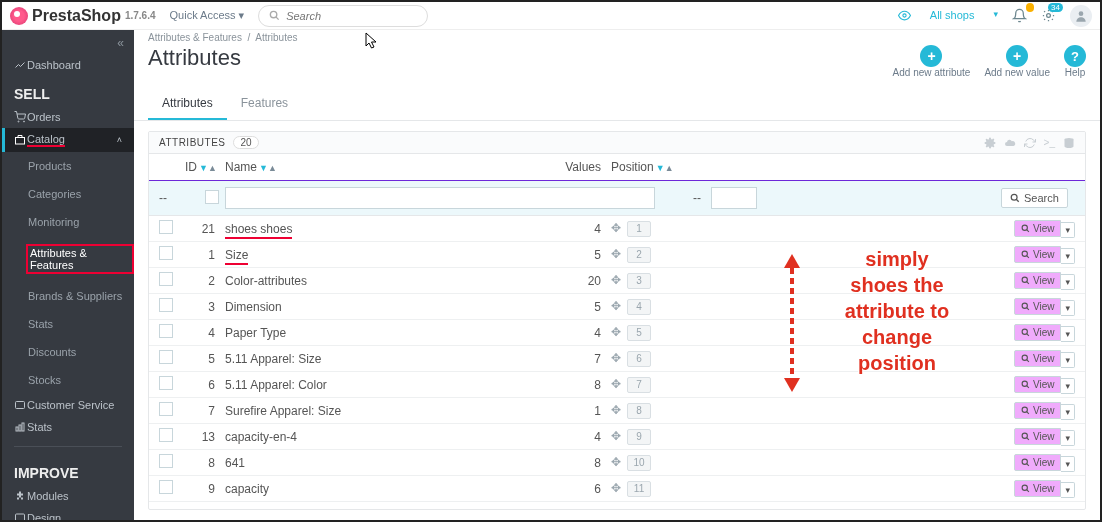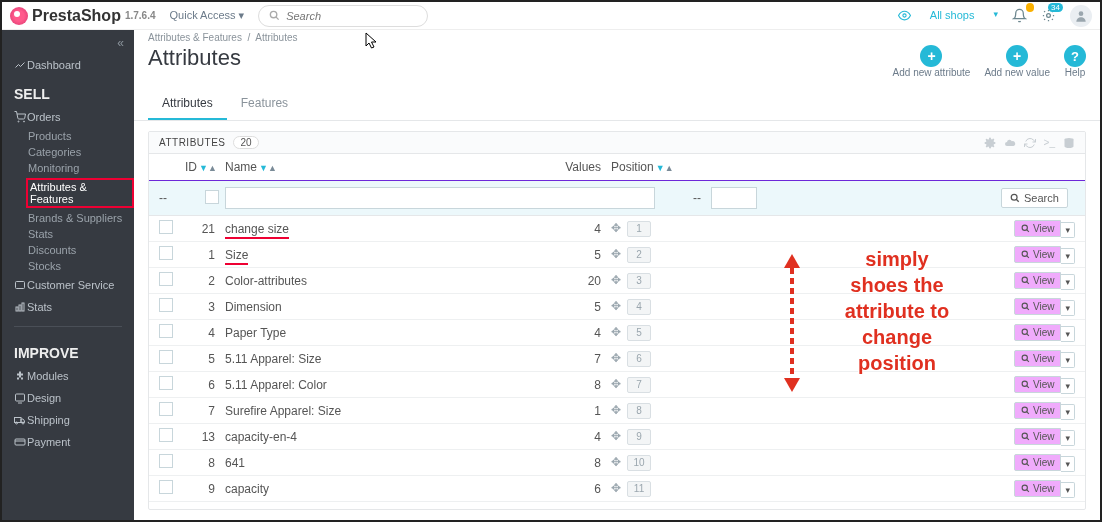--- a/index.html
+++ b/index.html
@@ -23,21 +23,21 @@
 .avatar { width: 22px; height: 22px; border-radius: 50%; background: #eaeef2; display: flex; align-items: center; justify-content: center; color: #7a8b98; }
 
 
 .sidebar { width: 132px; background: #363a41; color: #bbc2c9; padding-top: 28px; flex-shrink: 0; overflow: hidden; position: relative; z-index: 5; }
 .sidebar .collapse { text-align: right; padding: 6px 10px 4px; color: #8a939b; cursor: pointer; }
 .nav-section-title { font-size: 14px; font-weight: 700; color: #eee; padding: 10px 12px 4px; }
 .nav-item { display: flex; align-items: center; padding: 5px 12px; font-size: 11px; cursor: pointer; gap: 1px; }
 .nav-item.active { background: #202226; border-left: 3px solid #25b9d7; padding-left: 9px; }
 .nav-item .chev { margin-left: auto; font-size: 9px; }
 .nav-sub { padding-left: 26px; font-size: 11px; color: #9aa2aa; }
-.nav-sub div { padding: 2px 0; cursor: pointer; }
+.nav-sub div { padding: 8px 0; cursor: pointer; }
 .nav-sub .hl { color: #fff; }
 .red-box { border: 2px solid #e03; display: inline-block; padding: 1px 2px; margin-left: -2px; }
 .red-under { border-bottom: 2px solid #e03; display: inline-block; }
 .hr { height: 1px; background: #4a4f57; margin: 8px 12px; }
 
 
 .main { flex: 1; padding-top: 28px; background: #fff; display: flex; flex-direction: column; overflow: hidden; }
 .crumb-area { padding: 2px 14px 0; display: flex; }
 .crumb { font-size: 10px; color: #8a939b; }
 .page-head { padding: 2px 14px 10px; display: flex; align-items: flex-start; }
@@ -160,20 +160,30 @@
     <div class="nav-section-title">SELL</div>
     <div class="nav-item">
       <span>
         <svg width="12" height="12" viewBox="0 0 24 24" fill="none" stroke="#bbc2c9" stroke-width="2">
             <circle cx="9" cy="21" r="1"></circle>
             <circle cx="20" cy="21" r="1"></circle>
             <path d="M1 1h4l2.7 13.4a2 2 0 002 1.6h9.7a2 2 0 002-1.6L23 6H6"></path>
           </svg>
       </span>
       <span>Orders</span>
+    </div>
+    <div class="nav-item active">
+      <span>
+        <svg width="12" height="12" viewBox="0 0 24 24" fill="none" stroke="#fff" stroke-width="2">
+            <rect x="3" y="7" width="18" height="13"></rect>
+            <path d="M8 7V3h8v4"></path>
+          </svg>
+      </span>
+      <span class="red-under">Catalog</span>
+      <span class="chev">˄</span>
     </div>
     <div class="nav-sub">
       <div>Products</div>
       <div>Categories</div>
       <div>Monitoring</div>
       <div><span class="hl red-box">Attributes &amp; Features</span></div>
       <div>Brands &amp; Suppliers</div>
       <div>Stats</div>
       <div>Discounts</div>
       <div>Stocks</div>
@@ -324,21 +334,21 @@
               </svg>
               <span>Search</span>
             </button>
           </div>
       </div>
 
       <div class="rows" id="rows-container">
           <div class="row">
     <div class="col-chk"><span class="chkbox"></span></div>
     <div class="col-id">21</div>
-    <div class="col-name"><span class="red-under-row">change size</span></div>
+    <div class="col-name"><span class="red-under-row">shoes shoes</span></div>
     <div class="col-val">4</div>
     <div class="col-pos"><span class="drag">✥</span><span class="pos-box">1</span></div>
     <div style="flex:1"></div>
     <div class="col-act"><span class="view-btn"><svg width="9" height="9" viewBox="0 0 24 24" fill="none" stroke="currentColor" stroke-width="3">
                   <circle cx="10" cy="10" r="7"></circle>
                   <line x1="21" y1="21" x2="15" y2="15"></line>
                 </svg>View</span><span class="view-dd">▾</span></div>
           </div>
           <div class="row">
     <div class="col-chk"><span class="chkbox"></span></div>

